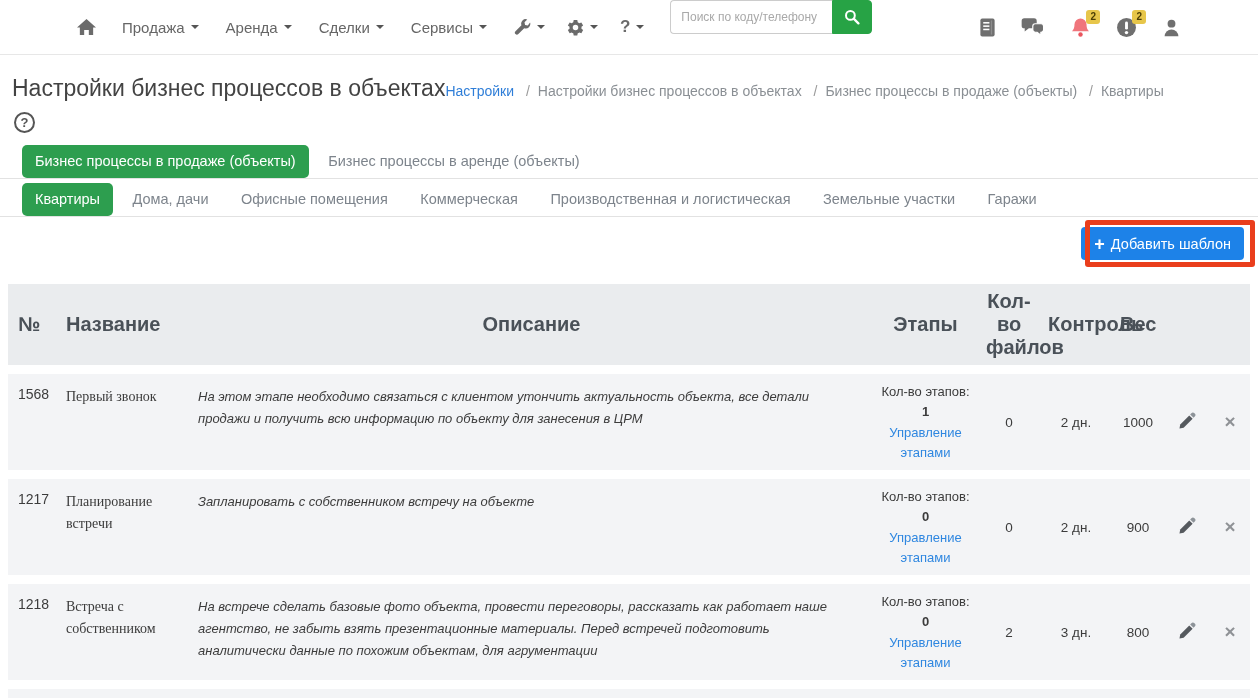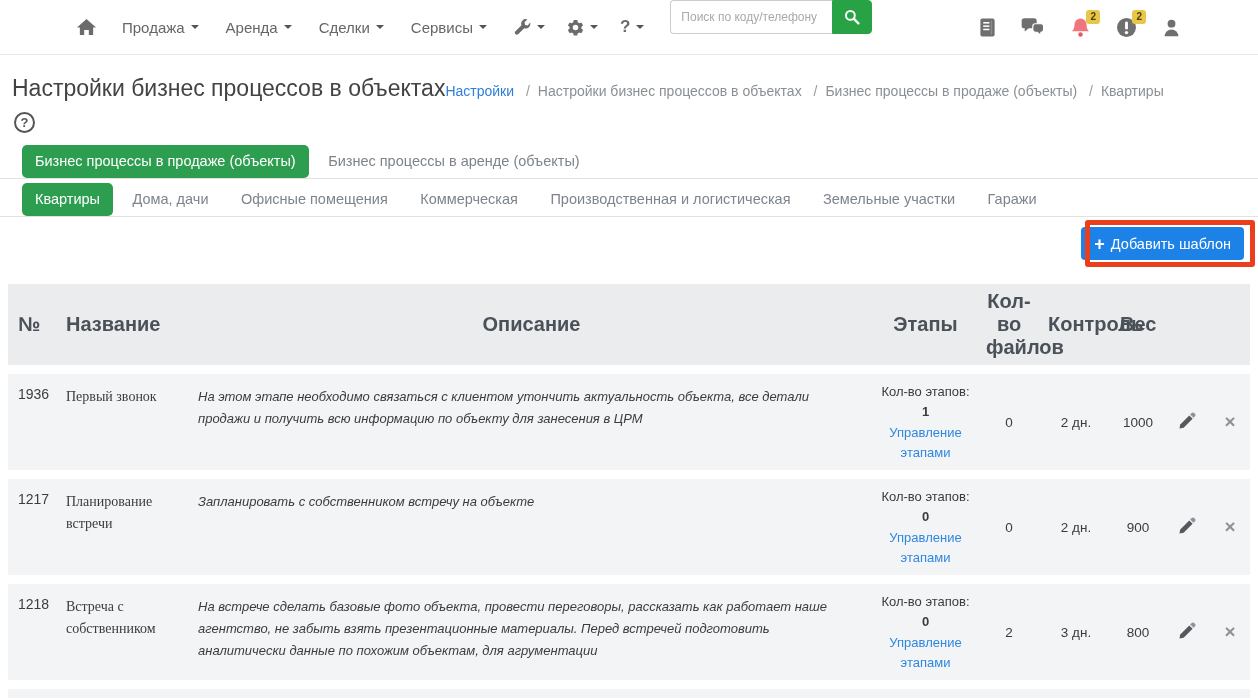--- a/index.html
+++ b/index.html
@@ -241,21 +241,21 @@
         <th class="c">Кол-во файлов</th>
         <th class="c">Контроль</th>
         <th>Вес</th>
         <th></th>
         <th></th>
       </tr>
     </thead>
     <tbody>
 
         <tr>
-          <td class="num">1936</td>
+          <td class="num">1568</td>
           <td class="name">Первый звонок</td>
           <td class="desc">На этом этапе необходимо связаться с клиентом утончить актуальность объекта, все детали продажи и получить всю информацию по объекту для занесения в ЦРМ</td>
           <td class="stages">
             <div>
               <span>Кол-во этапов:</span>
               <b>1</b>
             </div>
             <div class="stage-link">Управление этапами</div>
           </td>
           <td class="mid">0</td>

